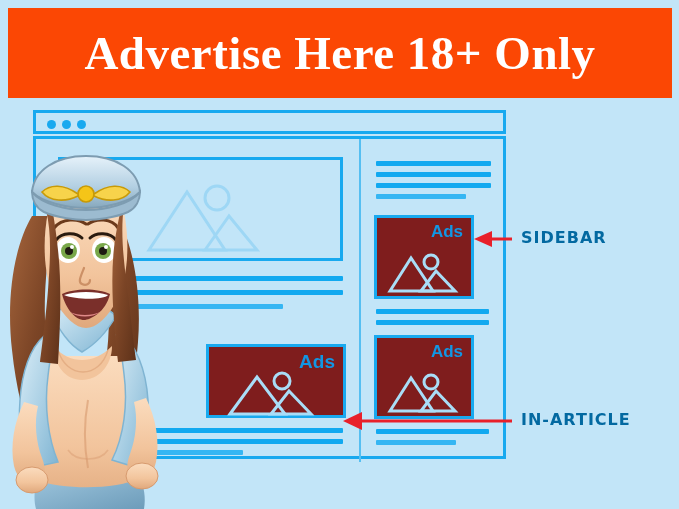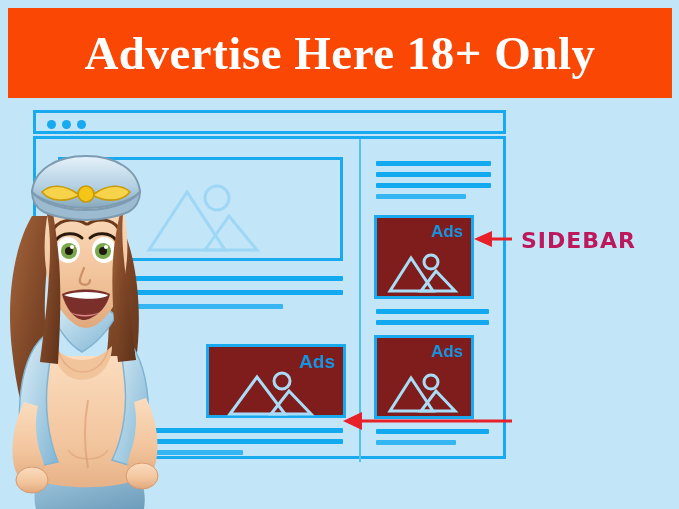--- a/index.html
+++ b/index.html
@@ -73,24 +73,24 @@
   }
   .ads-label.small{font-size:17px;}
 
   
   .picicon{position:absolute;}
   .picicon svg{display:block;}
 
   
   .anno-text{
     position:absolute;
-    color:#be185d;
+    color:#0369a1;
     font-family:"DejaVu Sans","Liberation Sans",sans-serif;
     font-weight:700;
-    font-size:22px;
+    font-size:16px;
     letter-spacing:1px;
     white-space:nowrap;
     text-align:center;
   }
   .anno-svg{position:absolute;left:0;top:0;width:679px;height:509px;pointer-events:none;}
 
   
   .character{position:absolute;left:-4px;top:150px;width:200px;height:359px;}
   .character svg{display:block;}
 </style>
@@ -312,14 +312,15 @@
       <path d="M474 239 L492 231 L492 247 Z" fill="#e8202a"></path>
     </g>
 
     <g>
       <line x1="512" y1="421" x2="358" y2="421" stroke="#e8202a" stroke-width="3"></line>
       <path d="M343 421 L362 412 L362 430 Z" fill="#e8202a"></path>
     </g>
   </svg>
 
   <span class="anno-text" style="left:521px;top:228px;">SIDEBAR</span>
+  <span class="anno-text" style="left:521px;top:410px;">IN-ARTICLE</span>
 
 </div>
 
 </body></html>

